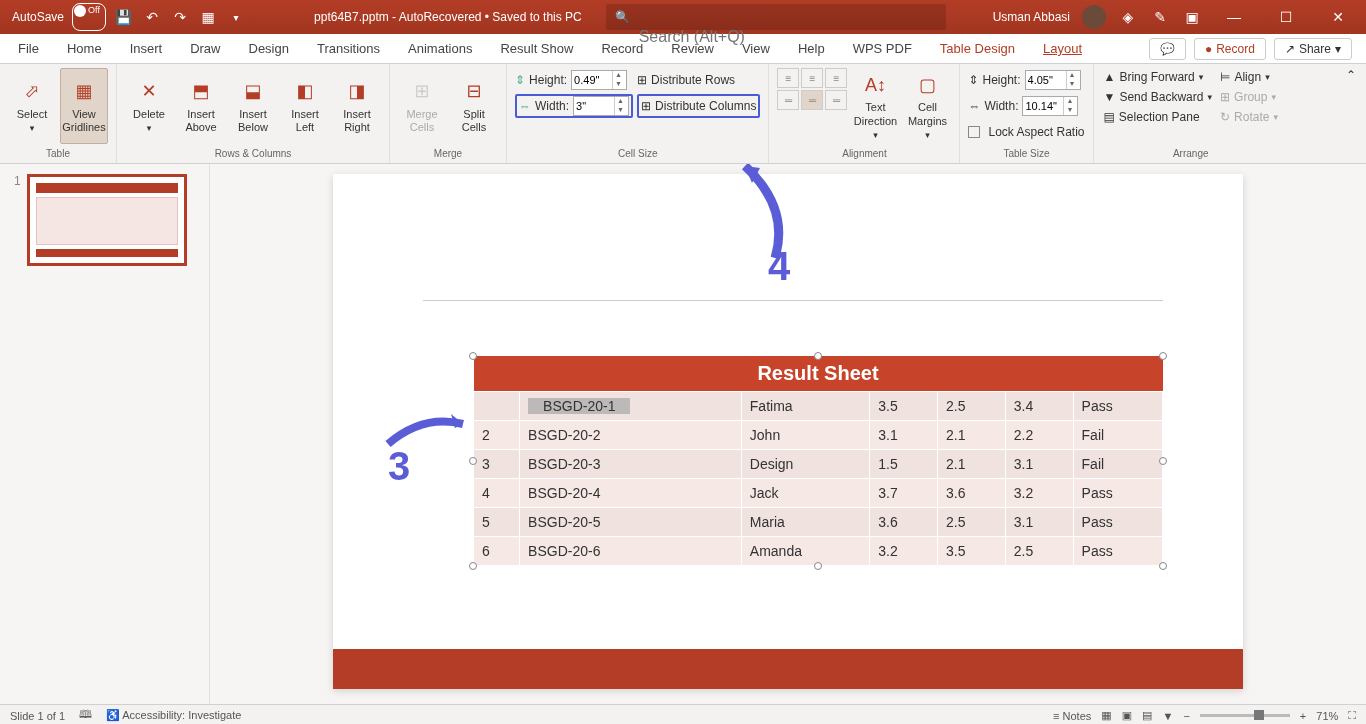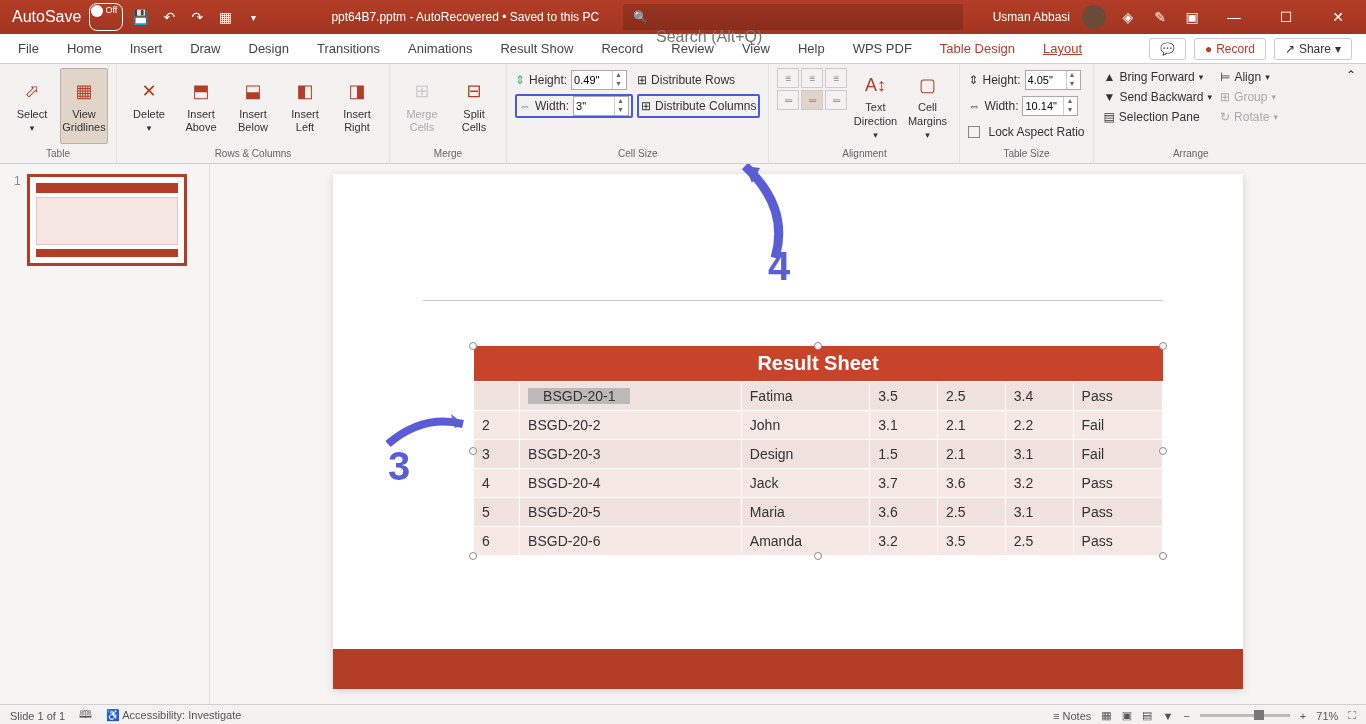--- a/index.html
+++ b/index.html
@@ -1,21 +1,21 @@
 <!DOCTYPE html>
 <html><head>
 <meta charset="utf-8">
 <style>
 * { margin:0; padding:0; box-sizing:border-box; font-family:"Segoe UI",sans-serif; }
 body { background:#fff; width:1366px; height:724px; overflow:hidden; font-size:12px; color:#333; }
 
 
 .titlebar { height:34px; background:linear-gradient(#b33d26,#a13520); display:flex; align-items:center; color:#fff; }
 .tb-left { display:flex; align-items:center; gap:8px; padding-left:12px; }
-.autosave-label { font-size:16px; }
+.autosave-label { font-size:12px; }
 .autosave-toggle { width:34px; height:28px; border:1px solid #fff; border-radius:8px; display:flex; align-items:flex-start; padding:1px; }
 .toggle-knob { width:12px; height:12px; background:#fff; border-radius:50%; }
 .tb-icon { width:20px; height:20px; display:flex; align-items:center; justify-content:center; color:#fff; font-size:14px; }
 .tb-title { flex:0 0 auto; margin-left:24px; font-size:12px;padding-left:44px; }
 .search-box { margin-left:24px; flex:1; max-width:340px; height:26px; background:rgba(0,0,0,0.15); border-radius:2px; display:flex; align-items:center; padding:0 10px; gap:8px; }
 .search-box input { background:transparent; border:none; color:#ffd6cc; font-size:16px; outline:none; width:100%;margin-top:40px; }
 .tb-right { margin-left:auto; display:flex; align-items:center; gap:12px; padding-right:8px; }
 .user-name { font-size:12px; }
 .avatar { width:24px; height:24px; border-radius:50%; background:#6b4a3a; }
 .winbtn { width:40px; height:34px; display:flex; align-items:center; justify-content:center; font-size:14px; }
@@ -58,21 +58,21 @@
 .slide-num { font-size:12px; color:#888; }
 .thumb { width:160px; height:92px; border:3px solid #b33d26; background:#fff; display:flex; flex-direction:column; padding:6px; }
 .thumb-title { height:10px; background:#b33d26; margin-bottom:4px; }
 .thumb-table { flex:1; background:#f5e5e3; border:1px solid #e0c5c0; }
 .thumb-bottom { height:8px; background:#b33d26; margin-top:4px; }
 
 .canvas { flex:1; display:flex; justify-content:center; padding-top:10px; overflow:hidden; position:relative; }
 .slide-page { width:910px; height:515px; background:#fff; box-shadow:0 2px 8px rgba(0,0,0,0.15); position:relative; }
 .hr-line { position:absolute; top:126px; left:90px; width:740px; height:1px; background:#ccc; }
 
-.tbl-wrap { position:absolute; top:172px; left:140px; width:690px; }
+.tbl-wrap { position:absolute; top:182px; left:140px; width:690px; }
 .tbl-handle { position:absolute; width:8px; height:8px; background:#fff; border:1px solid #888; border-radius:50%; }
 .result-table { width:100%; border-collapse:collapse; font-size:14px; }
 .result-table .title-row td { background:#c7442a; color:#fff; font-weight:bold; font-size:20px; text-align:center; padding:6px; }
 .result-table .hdr td { background:#f0d6d0; font-weight:600; padding:6px 8px; border:1px solid #fff; }
 .result-table tbody tr td { padding:6px 8px; border:1px solid #fff; }
 .result-table tbody tr:nth-child(odd) td { background:#efe2df; }
 .result-table tbody tr:nth-child(even) td { background:#f5e8e5; }
 .sel-cell { background:#bdb9b8; padding:0 15px; }
 .slide-footer { position:absolute; bottom:0; left:0; right:0; height:40px; background:#b33d26; }
 

